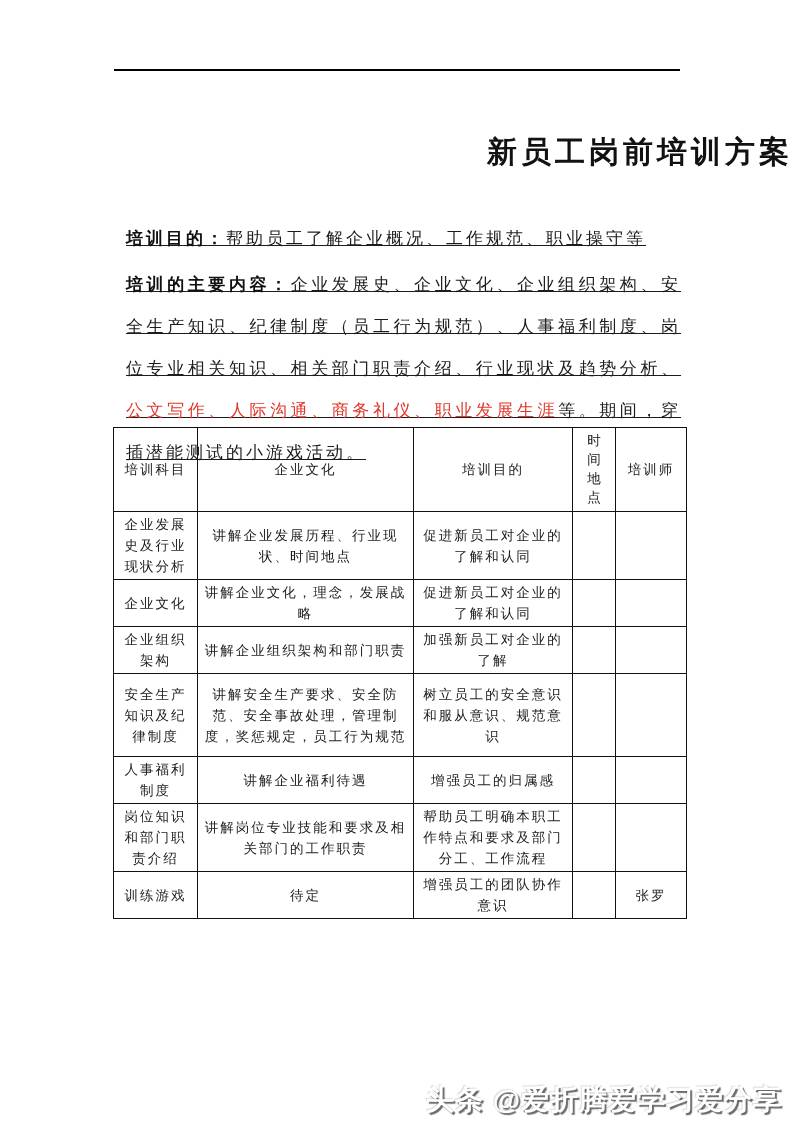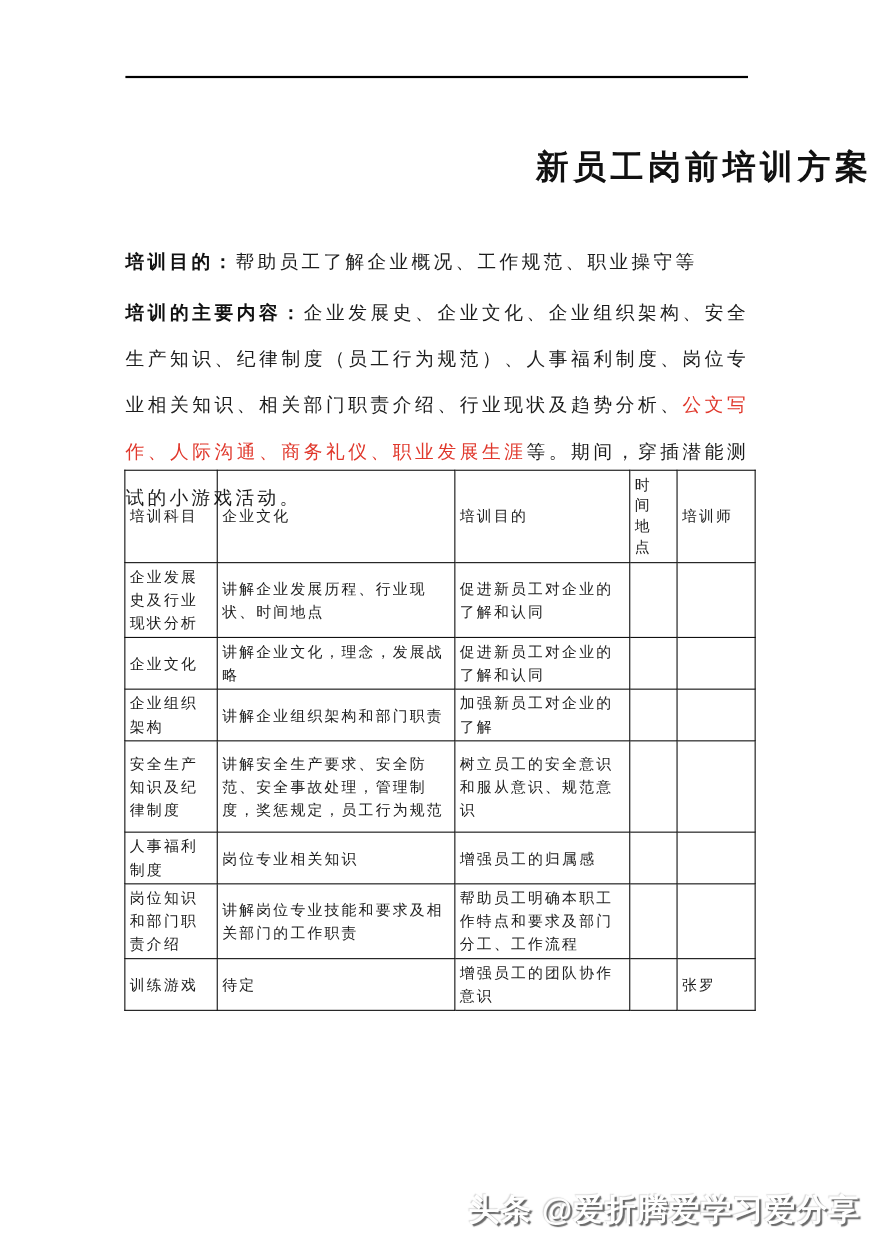--- a/index.html
+++ b/index.html
@@ -42,21 +42,22 @@
     position: absolute;
     left: 114px;
     top: 218px;
     width: 567px;
     font-size: 17px;
     line-height: 42px;
     letter-spacing: 3px;
     text-align: justify;
   }
   .intro p {
-    margin: 0 0 4px 0;
+    margin: 0 0 4px 12px;
+    text-decoration: underline;
   }
   .intro b {
     font-weight: bold;
     color: #111;
   }
   .red-run {
     color: #e0382c;
   }
   table.training {
     position: absolute;
@@ -65,21 +66,21 @@
     width: 573px;
     border-collapse: collapse;
     table-layout: fixed;
     font-size: 13.5px;
     line-height: 21px;
     letter-spacing: 2px;
     color: #1c1c1c;
   }
   table.training th, table.training td {
     border: 1.5px solid #111;
-    text-align: left;
+    text-align: center;
     vertical-align: middle;
     padding: 2px 4px;
     word-break: break-all;
     font-weight: normal;
   }
   .vert-head {
     display: inline-block;
     width: 1.15em;
     word-break: break-all;
     line-height: 19px;
@@ -150,21 +151,21 @@
     </tr>
     <tr style="height:83px">
       <td>安全生产知识及纪律制度</td>
       <td>讲解安全生产要求、安全防范、安全事故处理，管理制度，奖惩规定，员工行为规范</td>
       <td>树立员工的安全意识和服从意识、规范意识</td>
       <td></td>
       <td></td>
     </tr>
     <tr style="height:44px">
       <td>人事福利制度</td>
-      <td>岗位专业相关知识</td>
+      <td>讲解企业福利待遇</td>
       <td>增强员工的归属感</td>
       <td></td>
       <td></td>
     </tr>
     <tr style="height:65px">
       <td>岗位知识和部门职责介绍</td>
       <td>讲解岗位专业技能和要求及相关部门的工作职责</td>
       <td>帮助员工明确本职工作特点和要求及部门分工、工作流程</td>
       <td></td>
       <td></td>

